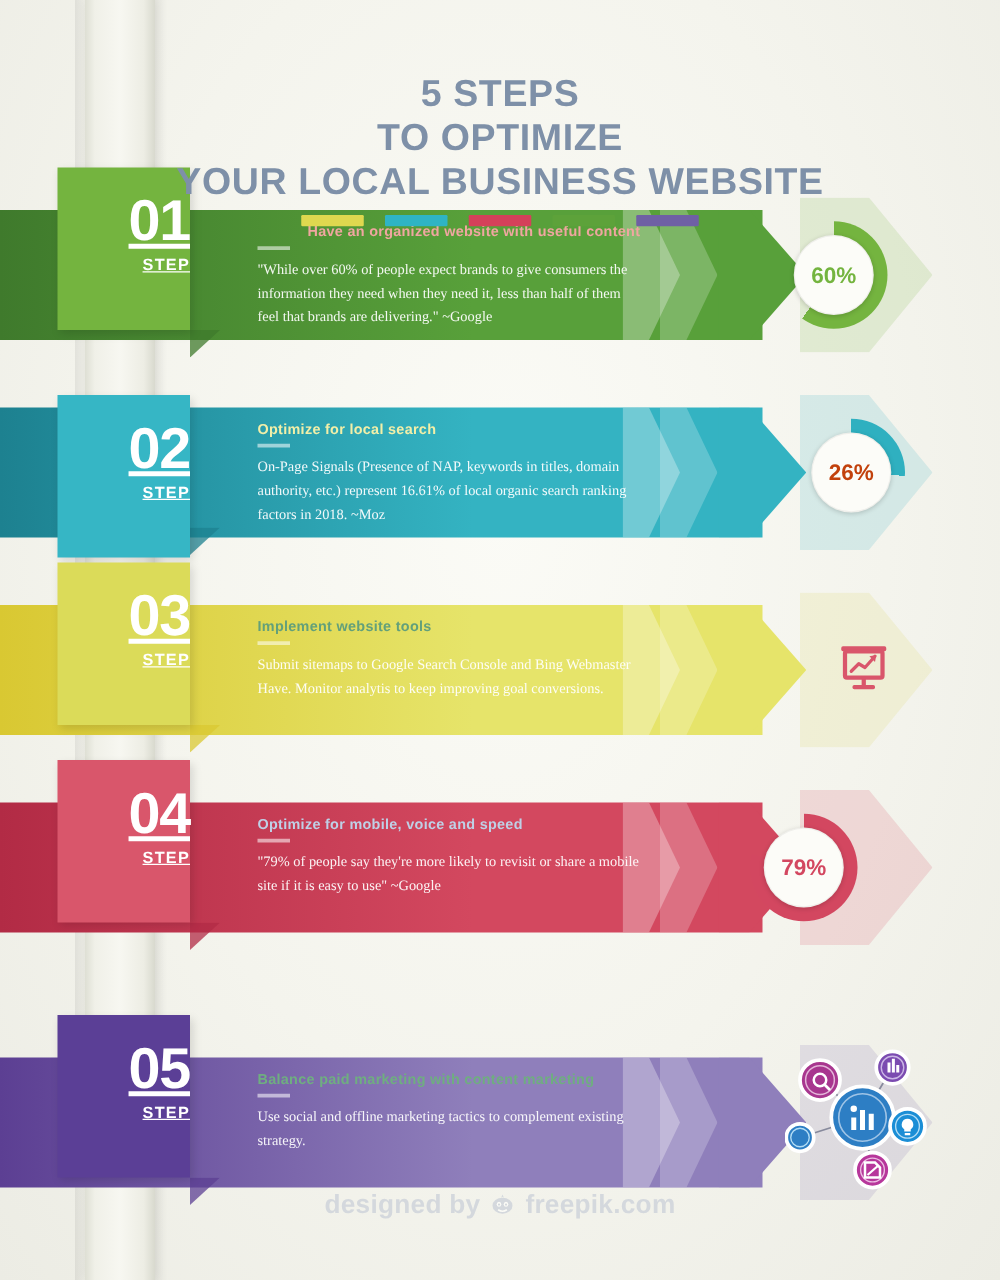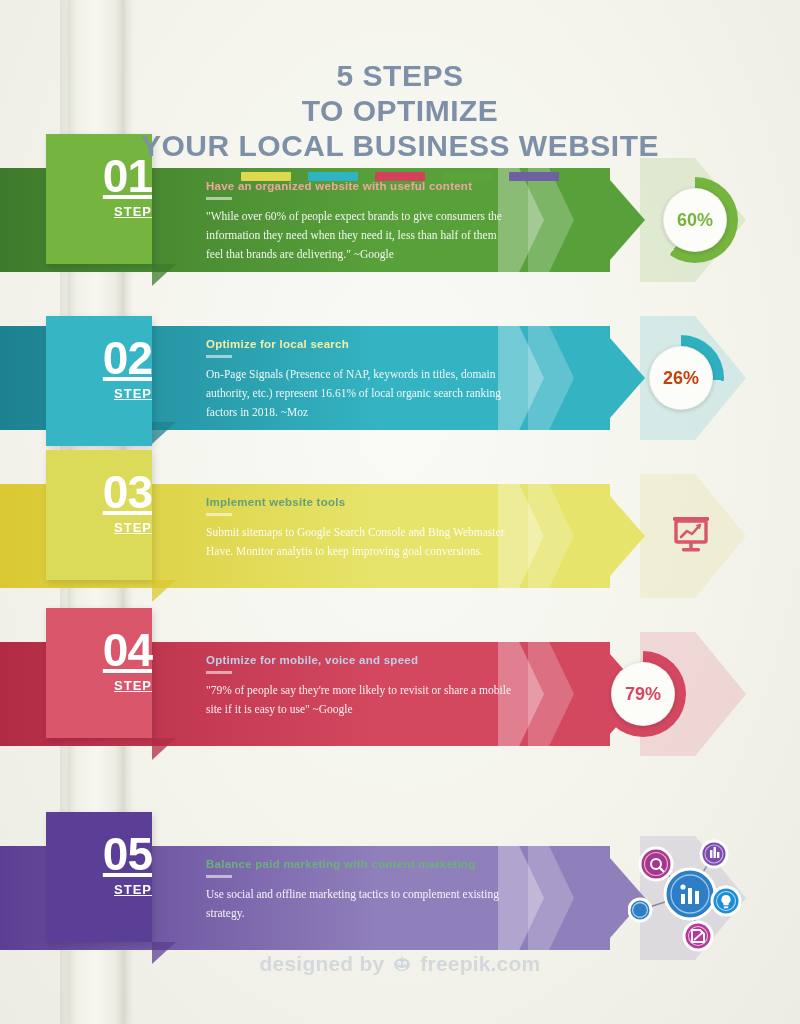--- a/index.html
+++ b/index.html
@@ -138,25 +138,25 @@
           <div class="chev c1"></div>
           <div class="chev c2"></div>
           <div class="tip" style="background: rgb(88, 160, 58);"></div>
         </div>
         <div class="fold" style="background: rgb(63, 122, 44); opacity: 0.75;"></div>
         <div class="stepbox" style="background: rgb(116, 180, 63);">
           <div class="num">01</div>
           <div class="lbl">STEP</div>
         </div>
         <div class="txt">
-          <div class="head" style="color: rgb(240, 166, 160);">Have an organized website with useful content</div>
+          <div class="head" style="color: rgb(240, 166, 160); margin-left: 40px;">Have an organized website with useful content</div>
           <div class="rule"></div>
           <p>"While over 60% of people expect brands to give consumers the information they need when they need it, less than half of them feel that brands are delivering." ~Google</p>
         </div>
-        <div class="donut" style="left: 652px; top: 43px; text-align: right;">
+        <div class="donut" style="left: 624px; top: 43px; text-align: right;">
           <div class="ring" style="background: conic-gradient(rgb(116, 180, 63) 0deg, rgb(116, 180, 63) 216deg, rgba(0, 0, 0, 0) 216deg, rgba(0, 0, 0, 0) 360deg);"></div>
           <div class="hole" style="color: rgb(116, 180, 63);">60%</div>
         </div>
       </div>
       <div class="row" style="top: 292px;">
         <div class="ghost" style="left: 640px; background: rgb(47, 176, 192);"></div>
         <div class="banner">
           <div class="body" style="background: linear-gradient(90deg, rgb(29, 129, 144) 0%, rgb(52, 179, 194) 62%, rgb(52, 179, 194) 100%);"></div>
           <div class="chev c1"></div>
           <div class="chev c2"></div>

